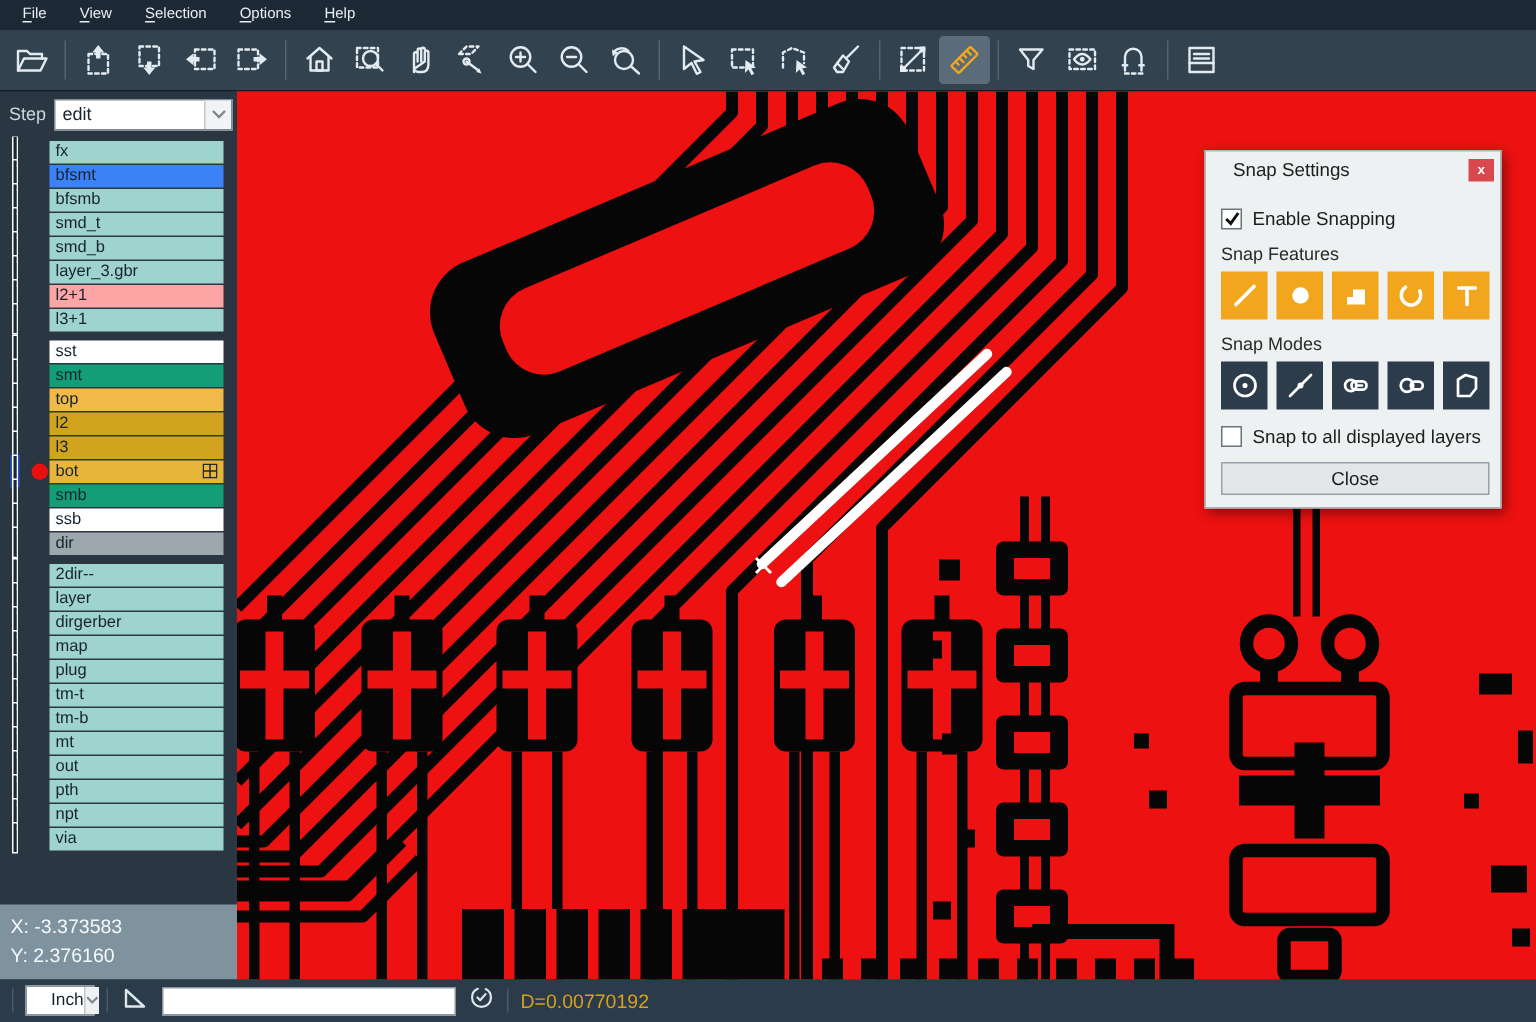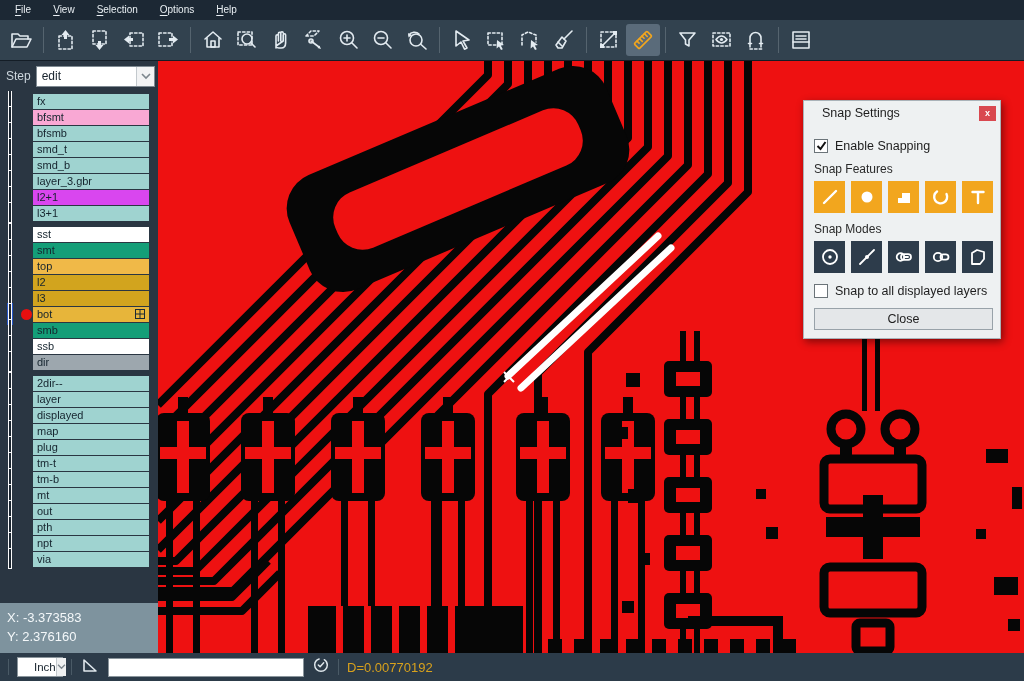--- a/index.html
+++ b/index.html
@@ -283,21 +283,21 @@
                 <span class="lbl-text">fx</span>
 
               </span>
             </div>
 
             <div class="layer-row">
               <span class="cb-cell">
                 <span class="cb-wrap"><span class="cb"></span></span>
               </span>
               <span class="dot-cell"></span>
-              <span class="layer-label" style="background-color: #f9a8d4;">
+              <span class="layer-label" style="background-color: #3b82f6;">
                 <span class="lbl-text">bfsmt</span>
 
               </span>
             </div>
 
             <div class="layer-row">
               <span class="cb-cell">
                 <span class="cb-wrap"><span class="cb"></span></span>
               </span>
               <span class="dot-cell"></span>
@@ -338,21 +338,21 @@
                 <span class="lbl-text">layer_3.gbr</span>
 
               </span>
             </div>
 
             <div class="layer-row">
               <span class="cb-cell">
                 <span class="cb-wrap"><span class="cb"></span></span>
               </span>
               <span class="dot-cell"></span>
-              <span class="layer-label" style="background-color: #d946ef;">
+              <span class="layer-label" style="background-color: #fca5a5;">
                 <span class="lbl-text">l2+1</span>
 
               </span>
             </div>
 
             <div class="layer-row">
               <span class="cb-cell">
                 <span class="cb-wrap"><span class="cb"></span></span>
               </span>
               <span class="dot-cell"></span>
@@ -493,21 +493,21 @@
 
               </span>
             </div>
 
             <div class="layer-row">
               <span class="cb-cell">
                 <span class="cb-wrap"><span class="cb"></span></span>
               </span>
               <span class="dot-cell"></span>
               <span class="layer-label" style="background-color: rgb(159, 211, 208);">
-                <span class="lbl-text">displayed</span>
+                <span class="lbl-text">dirgerber</span>
 
               </span>
             </div>
 
             <div class="layer-row">
               <span class="cb-cell">
                 <span class="cb-wrap"><span class="cb"></span></span>
               </span>
               <span class="dot-cell"></span>
               <span class="layer-label" style="background-color: rgb(159, 211, 208);">

